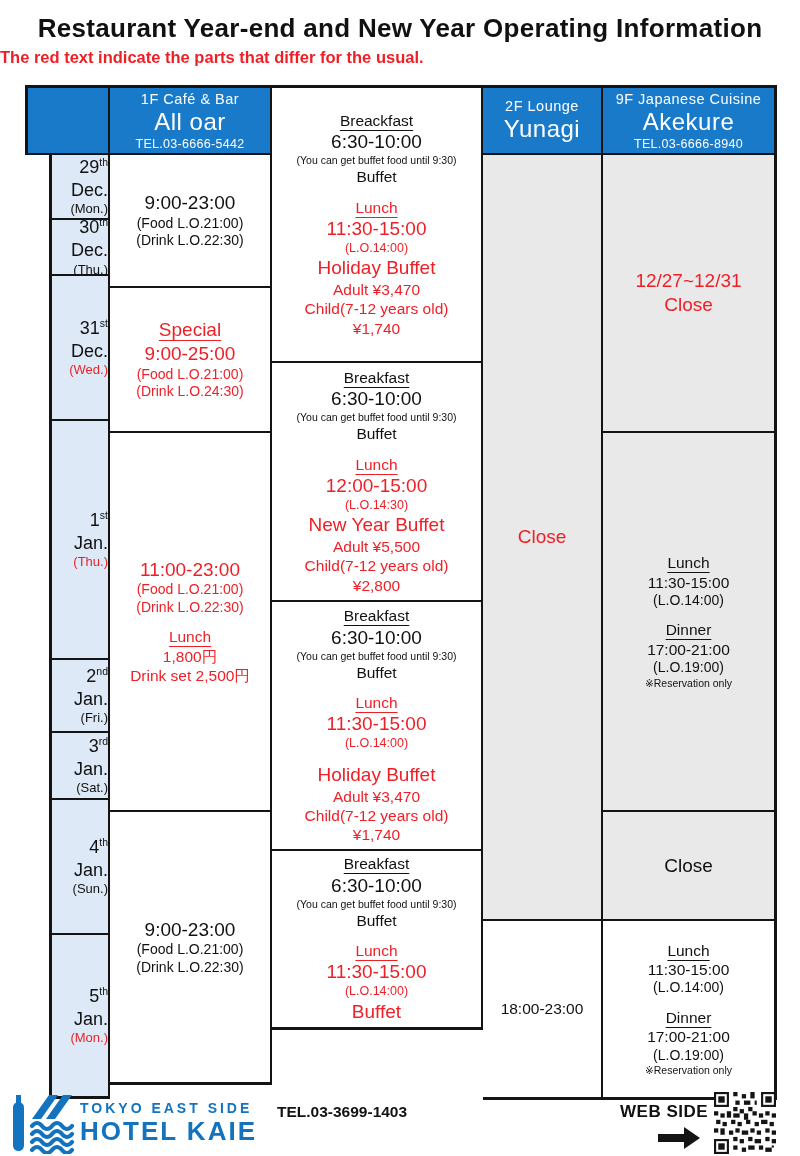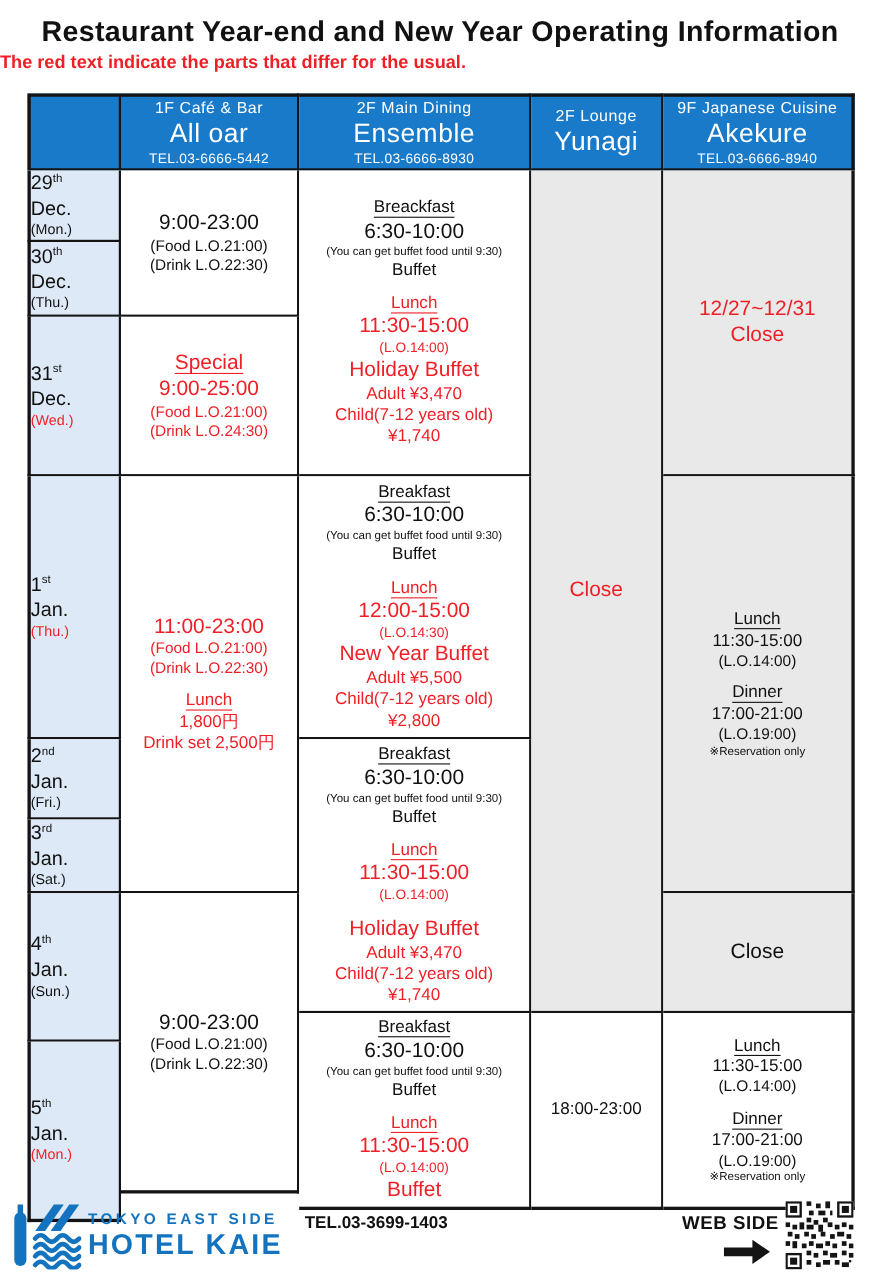--- a/index.html
+++ b/index.html
@@ -31,21 +31,21 @@
   .col-dates > div{border-left:3px solid var(--line);}
   .col-akekure > div{border-right:3px solid var(--line);}
 
   .hcell{height:70px;background:var(--header-blue);color:#fff;display:flex;
     flex-direction:column;justify-content:center;align-items:center;text-align:center;}
   .vh-floor{font-size:14.5px;letter-spacing:.5px;}
   .vh-name{font-size:24px;font-weight:normal;letter-spacing:.5px;margin-top:1px;}
   .vh-tel{font-size:12.5px;margin-top:1px;letter-spacing:.3px;}
 
   .dcell{background:var(--date-bg);display:flex;flex-direction:column;
-    justify-content:center;align-items:flex-start;text-align:center;line-height:1.15;}
+    justify-content:center;align-items:flex-end;text-align:center;line-height:1.15;margin-left:24px;}
   .d-day{font-size:18px;}
   .d-day sup{font-size:10.5px;}
   .d-month{font-size:18px;margin-top:2px;}
   .d-week{font-size:13px;margin-top:2px;}
   .red{color:var(--red);}
 
   .cell{background:#fff;display:flex;flex-direction:column;justify-content:center;
     align-items:center;text-align:center;}
   .cell.shaded{background:var(--closed-bg);}
   .ln{line-height:1.25;white-space:nowrap;}
@@ -75,21 +75,21 @@
 
 <div class="grid">
 
   <div class="col col-dates">
     <div class="hcell"></div>
     <div class="dcell" style="height:65px">
       <div class="d-day"><span>29</span><sup>th</sup></div>
       <div class="d-month">Dec.</div>
       <div class="d-week">(Mon.)</div>
     </div>
-    <div class="dcell" style="height:68px">
+    <div class="dcell" style="height:56px">
       <div class="d-day"><span>30</span><sup>th</sup></div>
       <div class="d-month">Dec.</div>
       <div class="d-week">(Thu.)</div>
     </div>
     <div class="dcell" style="height:145px">
       <div class="d-day"><span>31</span><sup>st</sup></div>
       <div class="d-month">Dec.</div>
       <div class="d-week red">(Wed.)</div>
     </div>
     <div class="dcell" style="height:239px">
@@ -145,25 +145,20 @@
         <div class="ln lg red">Drink set 2,500円</div>
       </div>
     <div class="cell" style="height:273px">
         <div class="ln xl">9:00-23:00</div>
         <div class="ln md">(Food L.O.21:00)</div>
         <div class="ln md">(Drink L.O.22:30)</div>
       </div>
   </div>
 
   <div class="col col-ensemble">
-    <div class="hcell">
-      <div class="vh-floor">2F  Main Dining</div>
-      <div class="vh-name">Ensemble</div>
-      <div class="vh-tel">TEL.03-6666-8930</div>
-    </div>
     <div class="cell" style="height:278px">
         <div class="ln lg u">Breackfast</div>
         <div class="ln xl">6:30-10:00</div>
         <div class="ln xs">(You can get buffet food until 9:30)</div>
         <div class="ln lg">Buffet</div>
         <div class="ln lg red u gap">Lunch</div>
         <div class="ln xl red">11:30-15:00</div>
         <div class="ln sm red">(L.O.14:00)</div>
         <div class="ln xl red">Holiday Buffet</div>
         <div class="ln lg red">Adult  ¥3,470</div>

